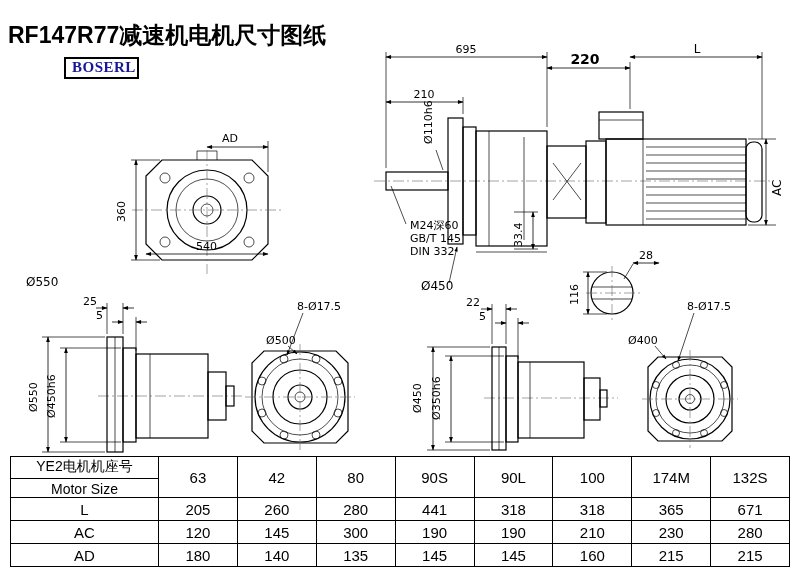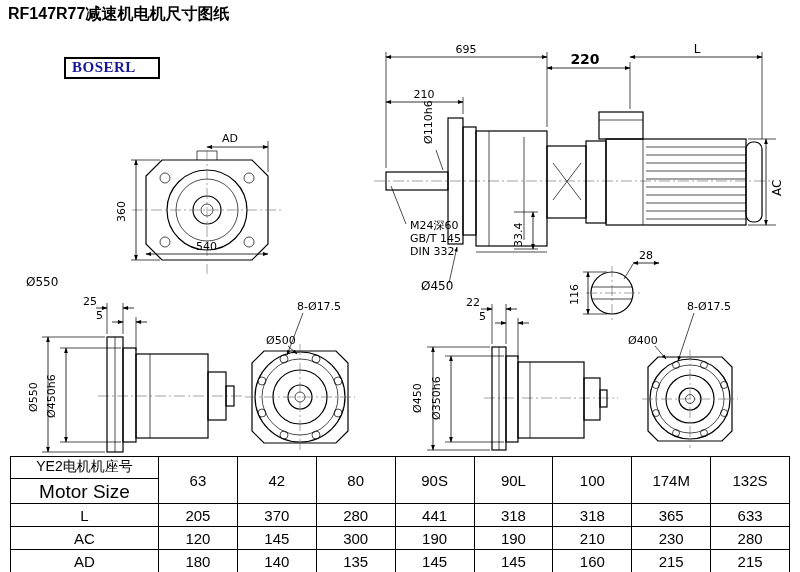--- a/index.html
+++ b/index.html
@@ -1,36 +1,36 @@
 <!DOCTYPE html>
 <html><head>
 <meta charset="utf-8">
 <style>
   * { margin:0; padding:0; box-sizing:border-box; }
   html,body { width:800px; height:572px; background:#fff; overflow:hidden; }
   body { position:relative; font-family:"Liberation Sans", sans-serif; color:#000; }
   .sheet { position:absolute; inset:0; background:#fff; }
-  .title { position:absolute; left:8px; top:4px; font-size:16px; font-weight:bold; color:#000; white-space:nowrap; }
-  .brand { position:absolute; left:64px; top:57px; border:2px solid #000; padding:0 22px 1px 6px;
+  .title { position:absolute; left:8px; top:20px; font-size:23px; font-weight:bold; color:#000; white-space:nowrap; }
+  .brand { position:absolute; left:64px; top:57px; border:2px solid #000; padding:0 1px 1px 6px;
            color:#16169a; font-weight:bold; font-size:15px; font-family:"Liberation Serif", serif; letter-spacing:.5px; }
   .drawing { position:absolute; left:0; top:0; }
   .ln   { stroke:#000; stroke-width:1.2; fill:none; }
   .thin { stroke:#000; stroke-width:.7; fill:none; }
   .dim  { stroke:#000; stroke-width:.8; fill:none; }
   .cl   { stroke:#666; stroke-width:.6; stroke-dasharray:11 3 2 3; fill:none; }
   .svgtxt   { font-family:"DejaVu Sans", sans-serif; font-size:11px; fill:#000; }
   .svgtxt12 { font-family:"DejaVu Sans", sans-serif; font-size:12px; fill:#000; }
   .mid { text-anchor:middle; }
   .bold220 { font-weight:bold; font-size:14px; }
   .dim-table { position:absolute; left:10px; top:456px; width:780px; border-collapse:collapse; table-layout:fixed; }
   .dim-table td { border:1px solid #000; text-align:center; font-size:15px; padding:0; height:23px; vertical-align:middle; }
   .dim-table tr.hdr td { height:36px; }
   .head-cell { width:148px; }
   .head-cell .cn { border-bottom:1px solid #000; padding:1px 0 2px; font-size:14px; }
-  .head-cell .en { padding:2px 0 0; font-size:19px; }
+  .head-cell .en { padding:2px 0 0; font-size:14px; }
 </style>
 </head>
 <body>
 
 <div class="sheet">
 
   <svg class="drawing" width="800" height="455" viewBox="0 0 800 455">
     <defs>
       <marker id="arr" viewBox="0 0 10 10" refX="9" refY="5" markerWidth="9" markerHeight="7" orient="auto-start-reverse">
         <path d="M0,1.6 L10,5 L0,8.4 Z" fill="#000"></path>
@@ -257,27 +257,27 @@
         <td>80</td>
         <td>90S</td>
         <td>90L</td>
         <td>100</td>
         <td>174M</td>
         <td>132S</td>
       </tr>
       <tr>
         <td>L</td>
         <td>205</td>
-        <td>370</td>
+        <td>260</td>
         <td>280</td>
         <td>441</td>
         <td>318</td>
         <td>318</td>
         <td>365</td>
-        <td>633</td>
+        <td>671</td>
       </tr>
       <tr>
         <td>AC</td>
         <td>120</td>
         <td>145</td>
         <td>300</td>
         <td>190</td>
         <td>190</td>
         <td>210</td>
         <td>230</td>

